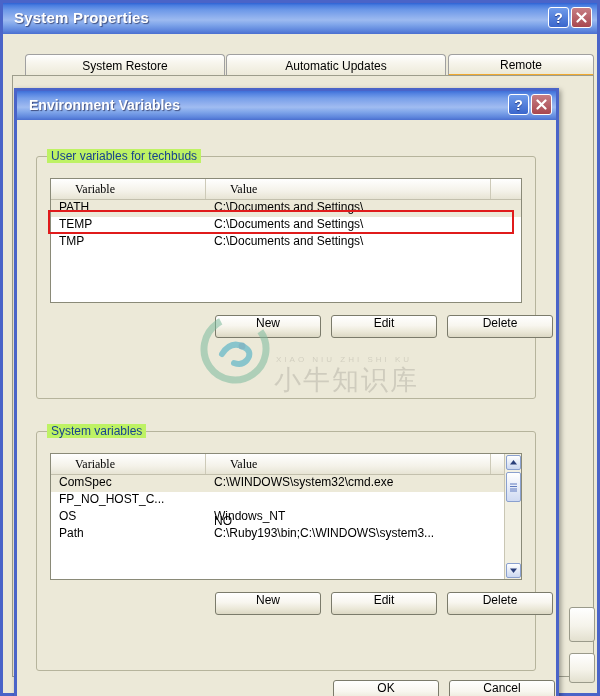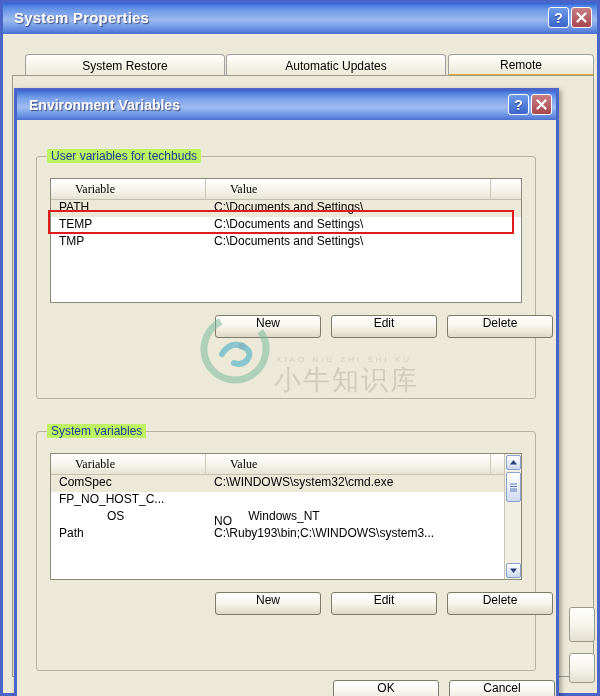--- a/index.html
+++ b/index.html
@@ -367,21 +367,21 @@
         <div class="lv-rows" style="width:453px;">
           <div class="lv-row selected">
             <div class="lv-cell" style="width:155px;">ComSpec</div>
             <div class="lv-cell" style="width:290px;">C:\WINDOWS\system32\cmd.exe</div>
           </div>
           <div class="lv-row">
             <div class="lv-cell" style="width:155px;">FP_NO_HOST_C...</div>
             <div class="lv-cell" style="width:290px;margin-top:22px;">NO</div>
           </div>
           <div class="lv-row">
-            <div class="lv-cell" style="width:155px;margin-left:48px;">OS</div>
+            <div class="lv-cell" style="width:155px;">OS</div>
             <div class="lv-cell" style="width:290px;">Windows_NT</div>
           </div>
           <div class="lv-row">
             <div class="lv-cell" style="width:155px;">Path</div>
             <div class="lv-cell" style="width:290px;">C:\Ruby193\bin;C:\WINDOWS\system3...</div>
           </div>
         </div>
 
         <div class="scrollbar">
           <div class="sb-arrow sb-up">

